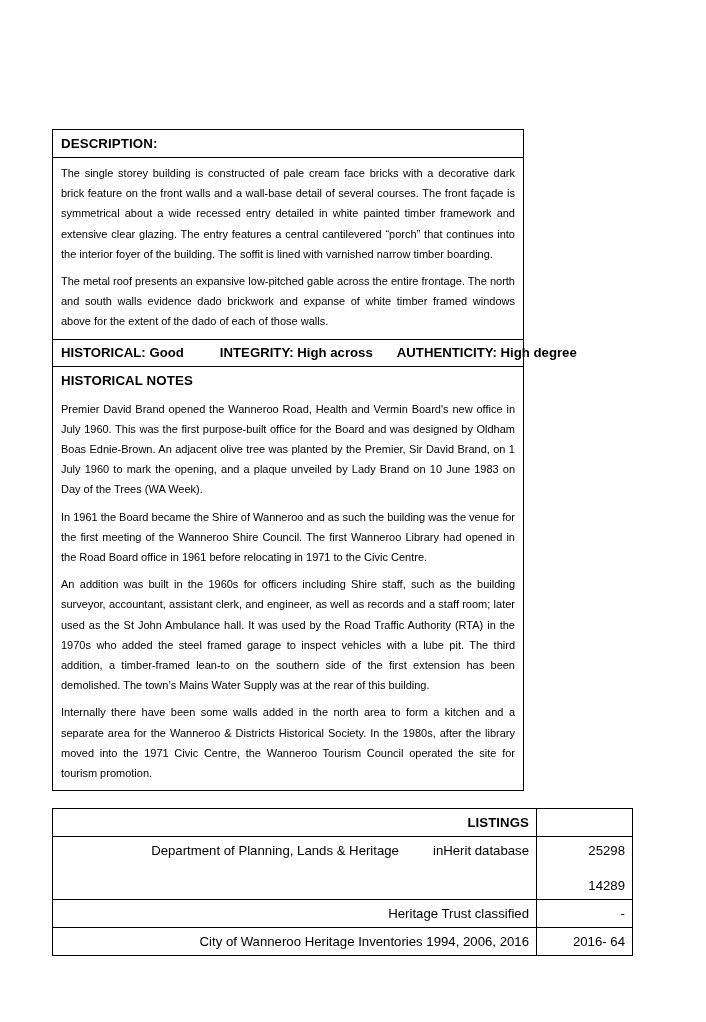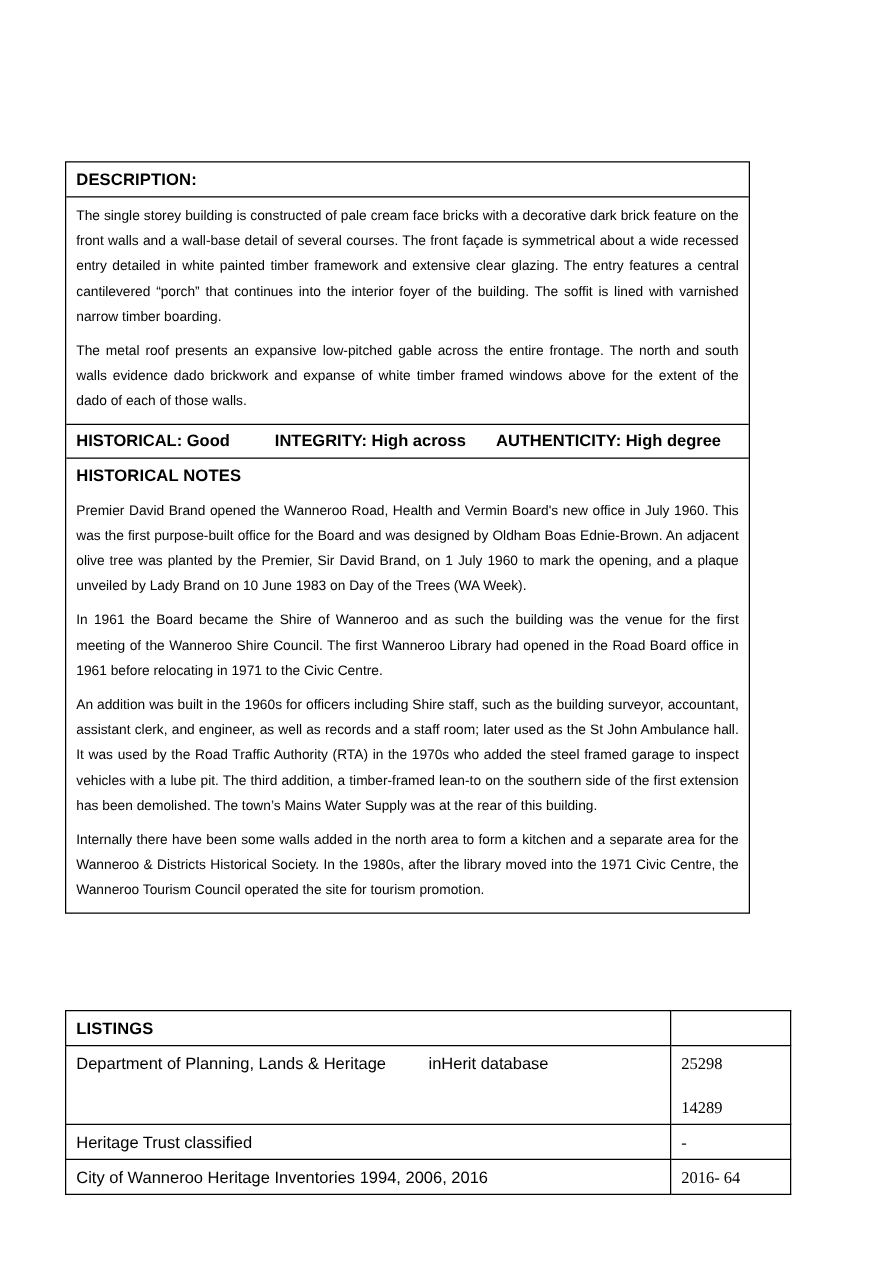--- a/index.html
+++ b/index.html
@@ -18,21 +18,21 @@
     position: relative;
     width: 706px;
     height: 1022px;
   }
 
   
   .record-table {
     position: absolute;
     left: 52px;
     top: 129px;
-    width: 548px;
+    width: 472px;
     border: 1.3px solid #000;
     box-sizing: border-box;
     background: #fff;
   }
   .row {
     box-sizing: border-box;
   }
   .row-sep {
     border-bottom: 1.3px solid #000;
   }
@@ -81,30 +81,31 @@
 
   
   .listings-table {
     position: absolute;
     left: 52px;
     top: 808px;
     width: 548px;
     border-collapse: collapse;
     table-layout: fixed;
     background: #fff;
+    text-align: right;
   }
   .listings-table td {
     border: 1.3px solid #000;
     font-size: 13.2px;
     line-height: 19px;
     padding: 4px 7px 4px 8px;
     vertical-align: top;
   }
   .listings-table td.col-name { width: 468px; }
-  .listings-table td.col-ref  { width: 80px; font-family: Liberation Serif, serif; }
+  .listings-table td.col-ref  { width: 80px; }
   .listings-table td.listings-head {
     font-weight: bold;
     letter-spacing: 0.1px;
   }
   .ref-line { display: block; }
   .ref-line + .ref-line { margin-top: 16px; }
   .name-gap { display: inline-block; width: 34px; }
 </style>
 </head>
 <body>

